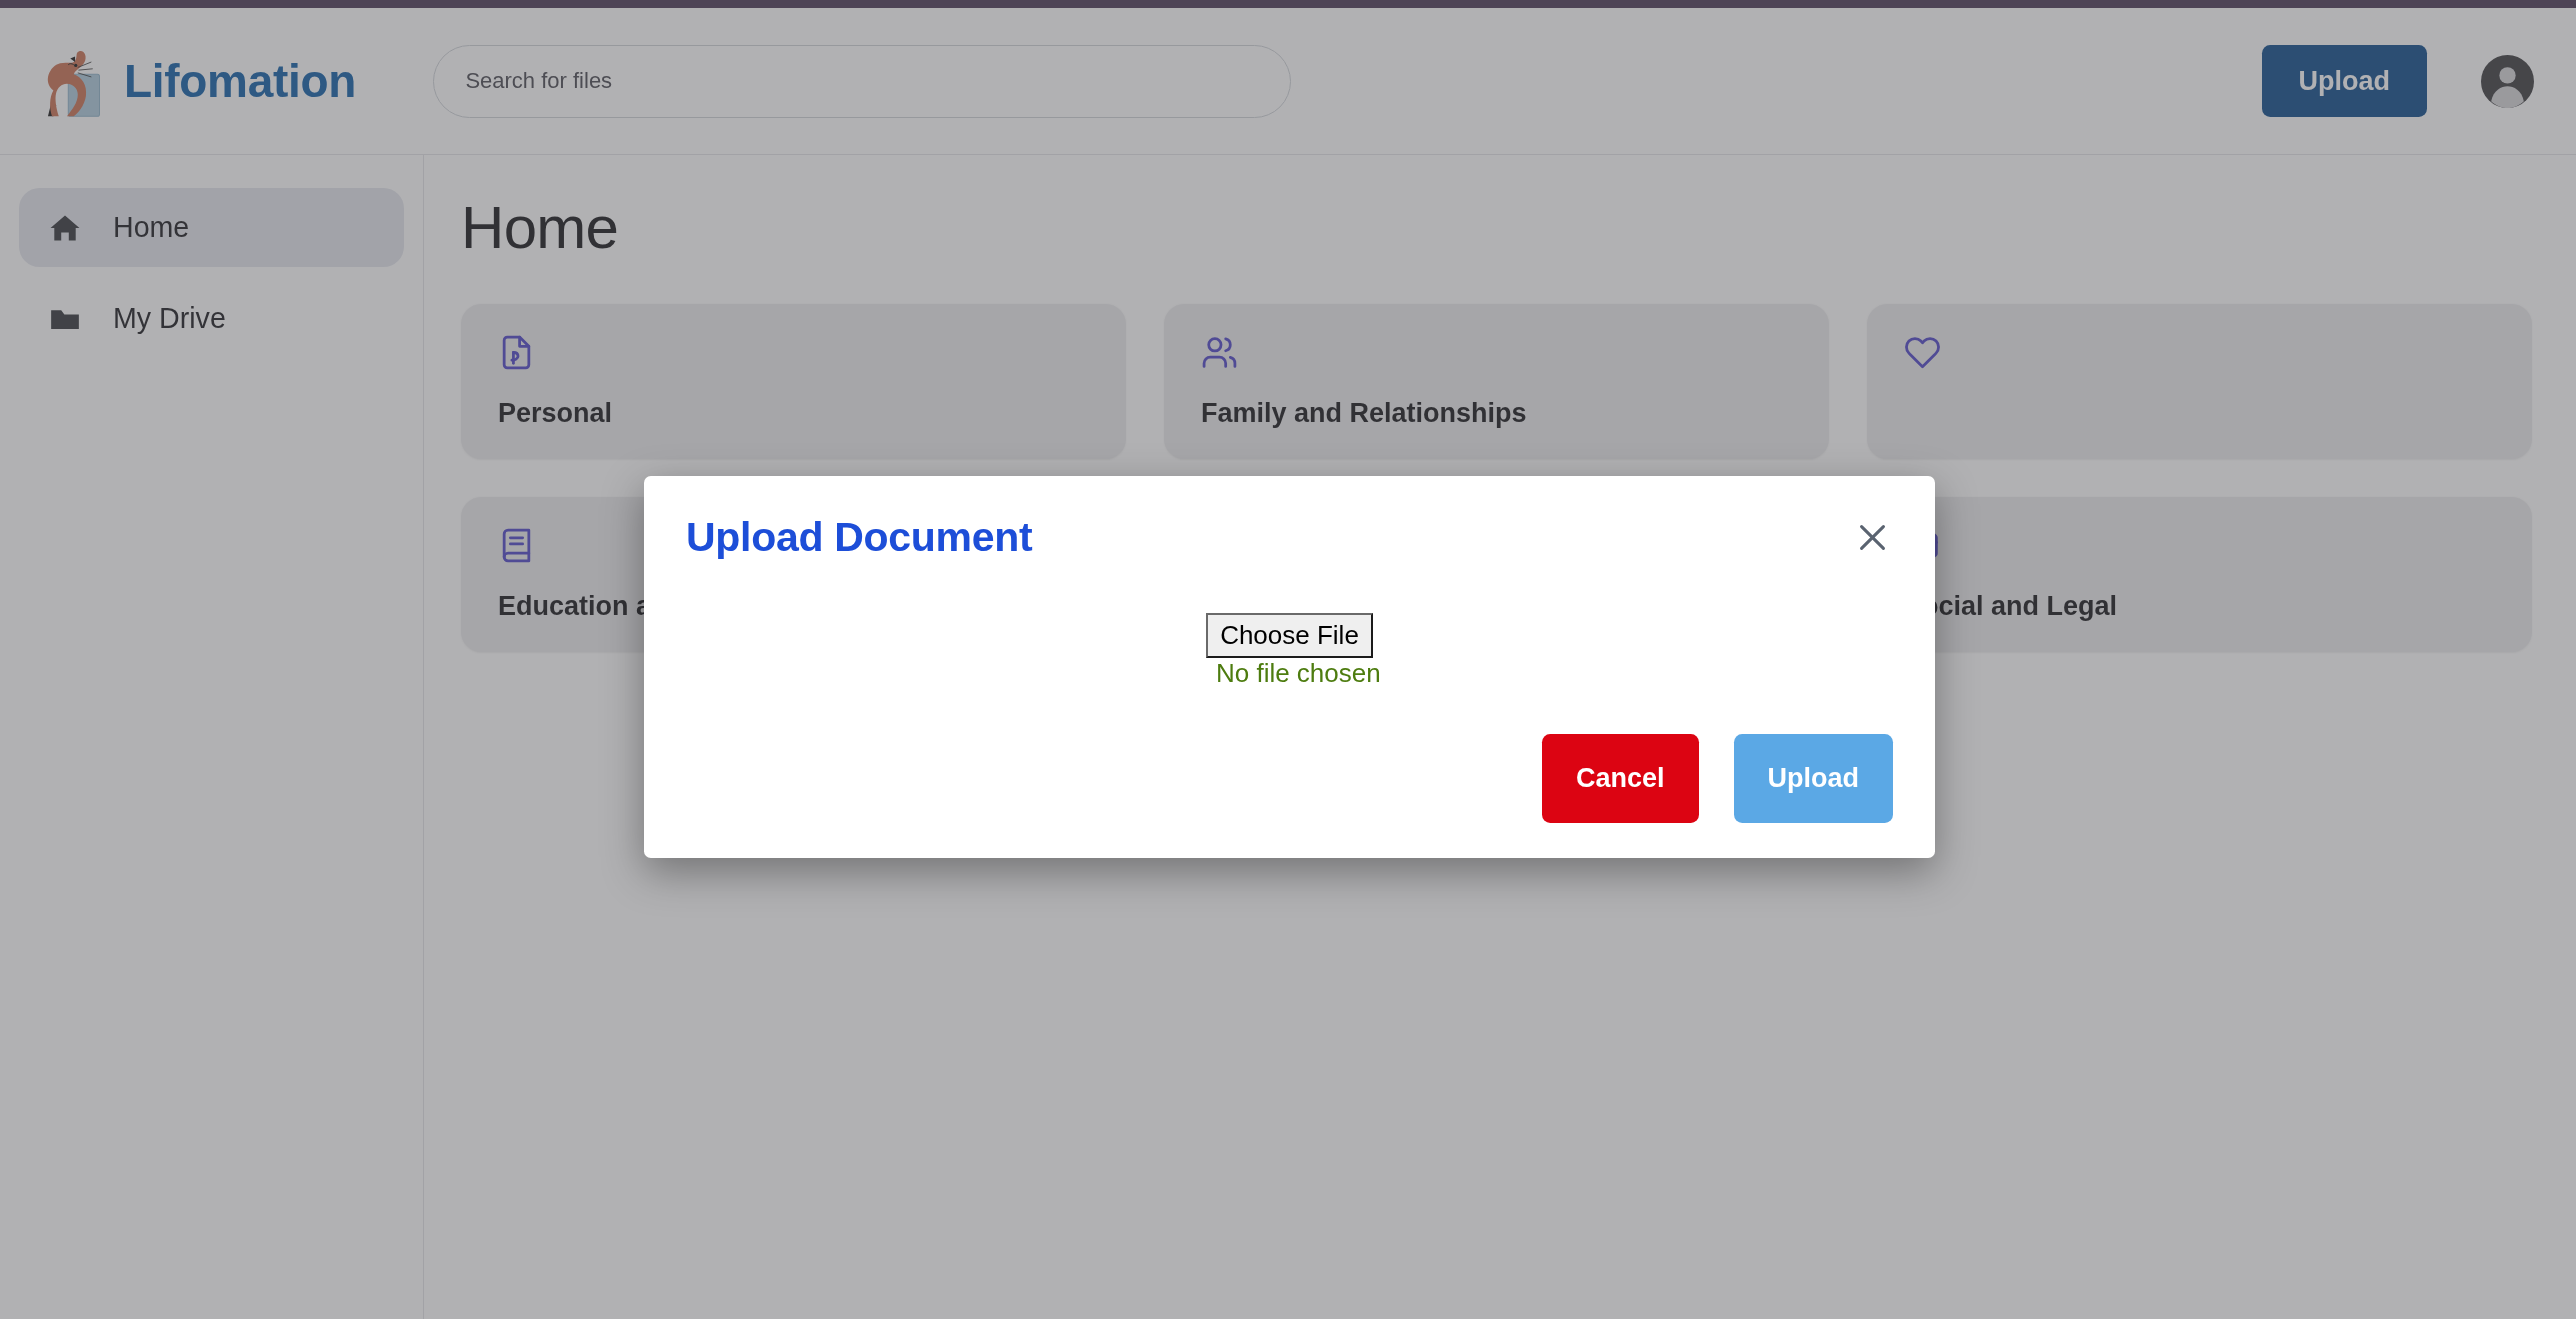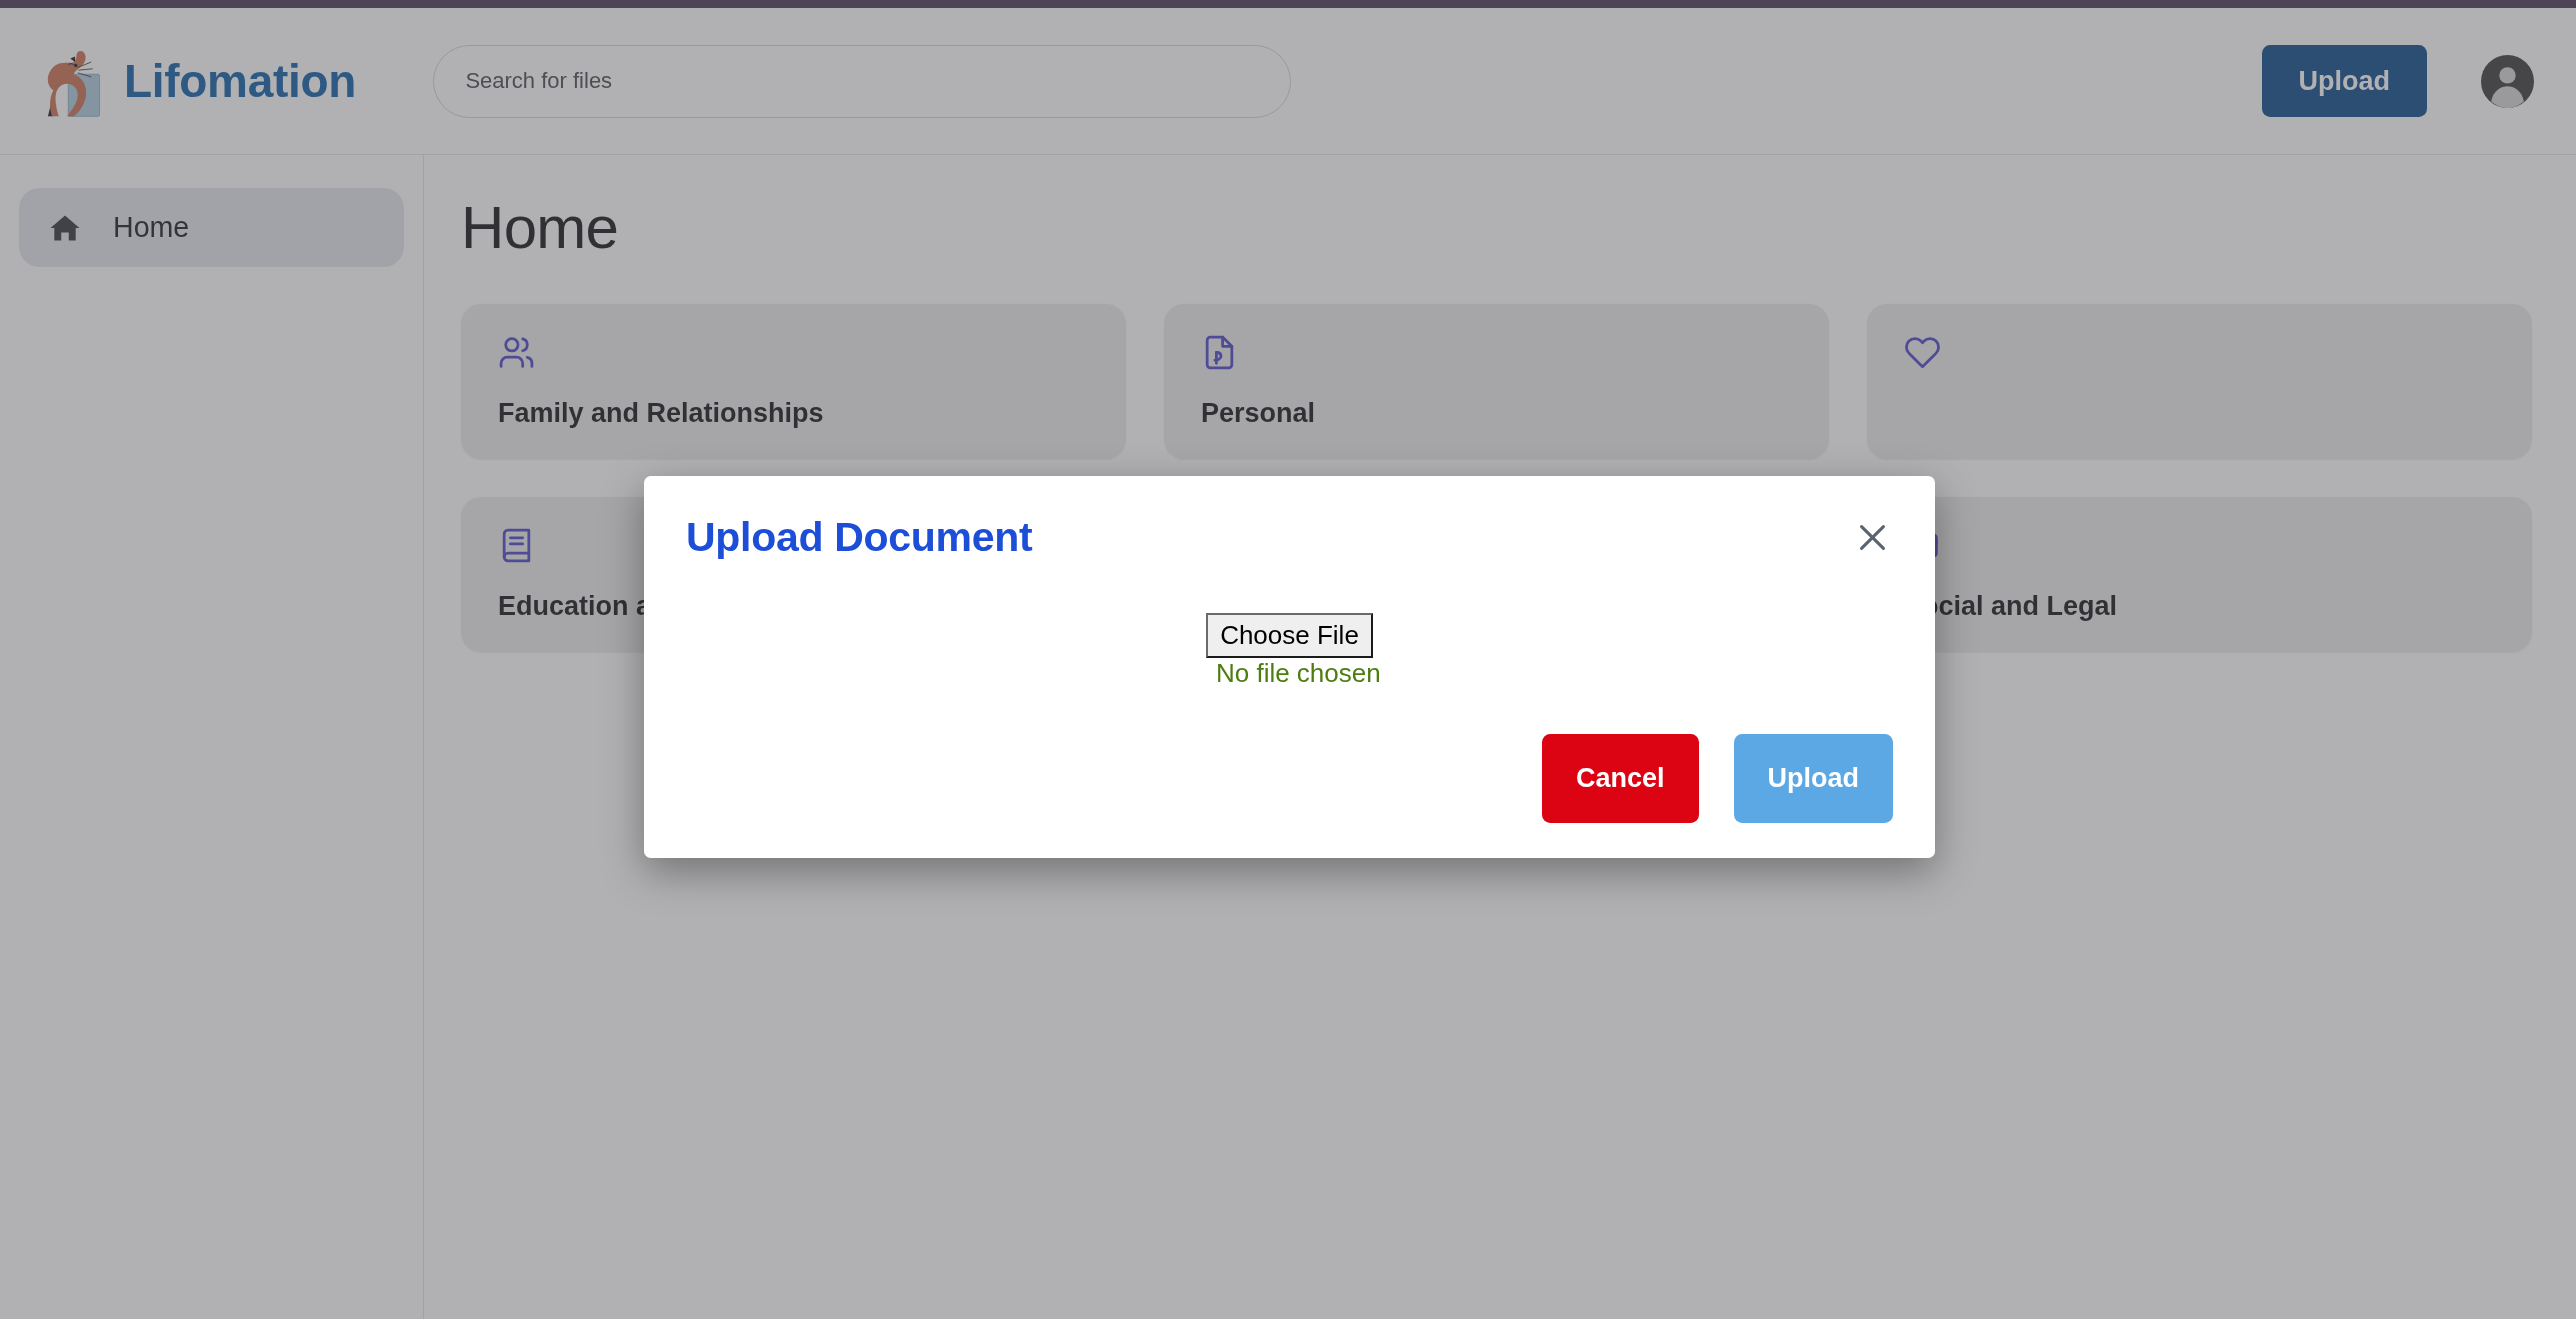--- a/index.html
+++ b/index.html
@@ -362,51 +362,59 @@
 
       <div class="nav-item active">
         <span class="nav-icon">
           <svg viewBox="0 0 54 54" width="34" height="34" aria-hidden="true">
             <path d="M27 7 L50 27 L44 27 L44 47 L33 47 L33 34 L21 34 L21 47 L10 47 L10 27 L4 27 Z" fill="#33363b"></path>
           </svg>
         </span>
         <span class="nav-label">Home</span>
       </div>
 
+      <div class="nav-item">
+        <span class="nav-icon">
+          <svg viewBox="0 0 54 54" width="34" height="34" aria-hidden="true">
+            <path d="M5 13 L21 13 L26 20 L49 20 L49 43 L5 43 Z" fill="#33363b"></path>
+          </svg>
+        </span>
+        <span class="nav-label">My Drive</span>
+      </div>
 
     </div>
 
     <div class="main">
 
       <div class="page-title">Home</div>
 
       <div class="card-grid">
+
+        <div class="card w3">
+          <span class="card-icon">
+            <svg viewBox="0 0 24 24" width="37" height="37" fill="none" stroke="#4f46c8" stroke-width="1.8" stroke-linecap="round" stroke-linejoin="round" aria-hidden="true">
+              <path d="M14 2H6a2 2 0 0 0-2 2v16a2 2 0 0 0 2 2h12a2 2 0 0 0 2-2V8z"></path>
+              <polyline points="14 2 14 8 20 8"></polyline>
+              <path d="M10 12v7"></path>
+              <path d="M10 12c2 0 3 1 3 2.5S11 17 9 17"></path>
+            </svg>
+          </span>
+          <span class="card-label">Personal</span>
+        </div>
 
         <div class="card w3">
           <span class="card-icon">
             <svg viewBox="0 0 24 24" width="37" height="37" fill="none" stroke="#4f46c8" stroke-width="1.8" stroke-linecap="round" stroke-linejoin="round" aria-hidden="true">
               <path d="M16 21v-2a4 4 0 0 0-4-4H6a4 4 0 0 0-4 4v2"></path>
               <circle cx="9" cy="7" r="4"></circle>
               <path d="M22 21v-2a4 4 0 0 0-3-3.87"></path>
               <path d="M16 3.13a4 4 0 0 1 0 7.75"></path>
             </svg>
           </span>
           <span class="card-label">Family and Relationships</span>
-        </div>
-
-        <div class="card w3">
-          <span class="card-icon">
-            <svg viewBox="0 0 24 24" width="37" height="37" fill="none" stroke="#4f46c8" stroke-width="1.8" stroke-linecap="round" stroke-linejoin="round" aria-hidden="true">
-              <path d="M14 2H6a2 2 0 0 0-2 2v16a2 2 0 0 0 2 2h12a2 2 0 0 0 2-2V8z"></path>
-              <polyline points="14 2 14 8 20 8"></polyline>
-              <path d="M10 12v7"></path>
-              <path d="M10 12c2 0 3 1 3 2.5S11 17 9 17"></path>
-            </svg>
-          </span>
-          <span class="card-label">Personal</span>
         </div>
 
         <div class="card w3">
           <span class="card-icon">
             <svg viewBox="0 0 24 24" width="37" height="37" fill="none" stroke="#4f46c8" stroke-width="1.8" stroke-linecap="round" stroke-linejoin="round" aria-hidden="true">
               <path d="M20.8 4.6a5.5 5.5 0 0 0-7.8 0L12 5.7l-1-1.1a5.5 5.5 0 0 0-7.8 7.8l1 1.1L12 21.2l7.8-7.7 1-1.1a5.5 5.5 0 0 0 0-7.8z"></path>
             </svg>
           </span>
         </div>
 

